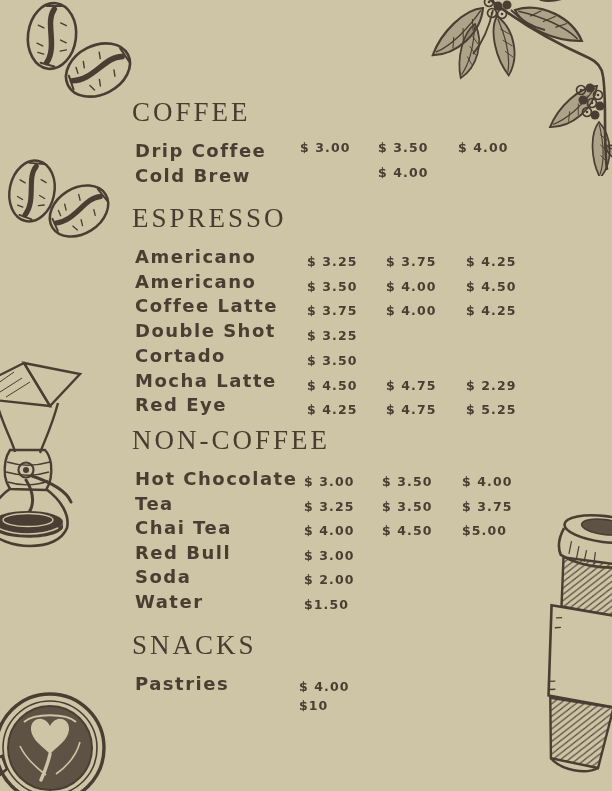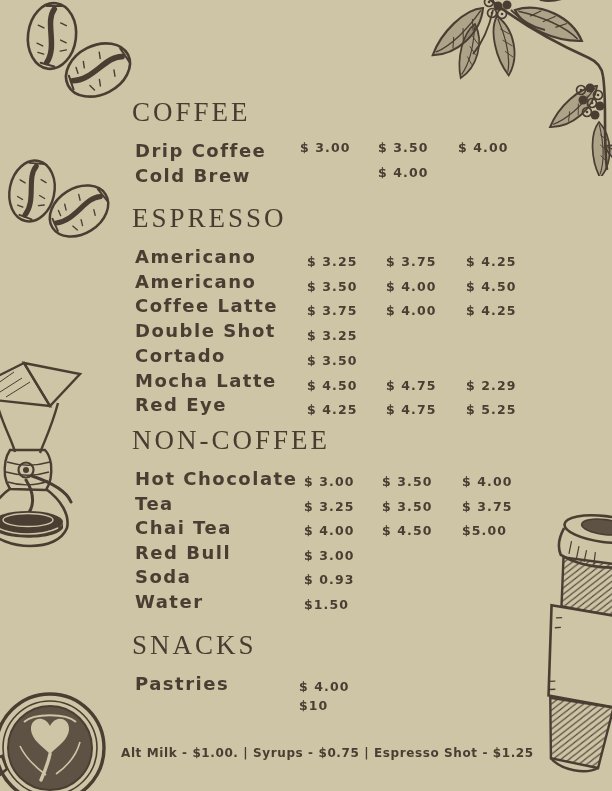--- a/index.html
+++ b/index.html
@@ -203,31 +203,30 @@
           <span class="price" style="left: 184px; top: 6px;">$ 4.00</span>
           <span class="price" style="left: 262px; top: 6px;">$ 4.50</span>
           <span class="price" style="left: 342px; top: 6px;">$5.00</span>
         </div>
         <div class="menu-row" style="top: 462px;">
           <span class="item-name">Red Bull</span>
           <span class="price" style="left: 184px; top: 6px;">$ 3.00</span>
         </div>
         <div class="menu-row" style="top: 486px;">
           <span class="item-name">Soda</span>
-          <span class="price" style="left: 184px; top: 6px;">$ 0.93</span>
+          <span class="price" style="left: 184px; top: 6px;">$ 2.00</span>
         </div>
         <div class="menu-row" style="top: 511px;">
           <span class="item-name">Water</span>
           <span class="price" style="left: 184px; top: 6px;">$1.50</span>
         </div>
         <div class="section-title" style="top: 549px;">SNACKS</div>
         <div class="menu-row" style="top: 593px;">
           <span class="item-name">Pastries</span>
           <span class="price" style="left: 179px; top: 6px;">$ 4.00</span>
         </div>
         <div class="menu-row" style="top: 618px;">
           <span class="price" style="left: 179px; top: 0;">$10</span>
         </div>
       </div>
-    <div class="footer-note">Alt Milk - $1.00. | Syrups - $0.75 | Espresso Shot - $1.25</div>
   </div>
 
 </div>
 
 </body></html>

